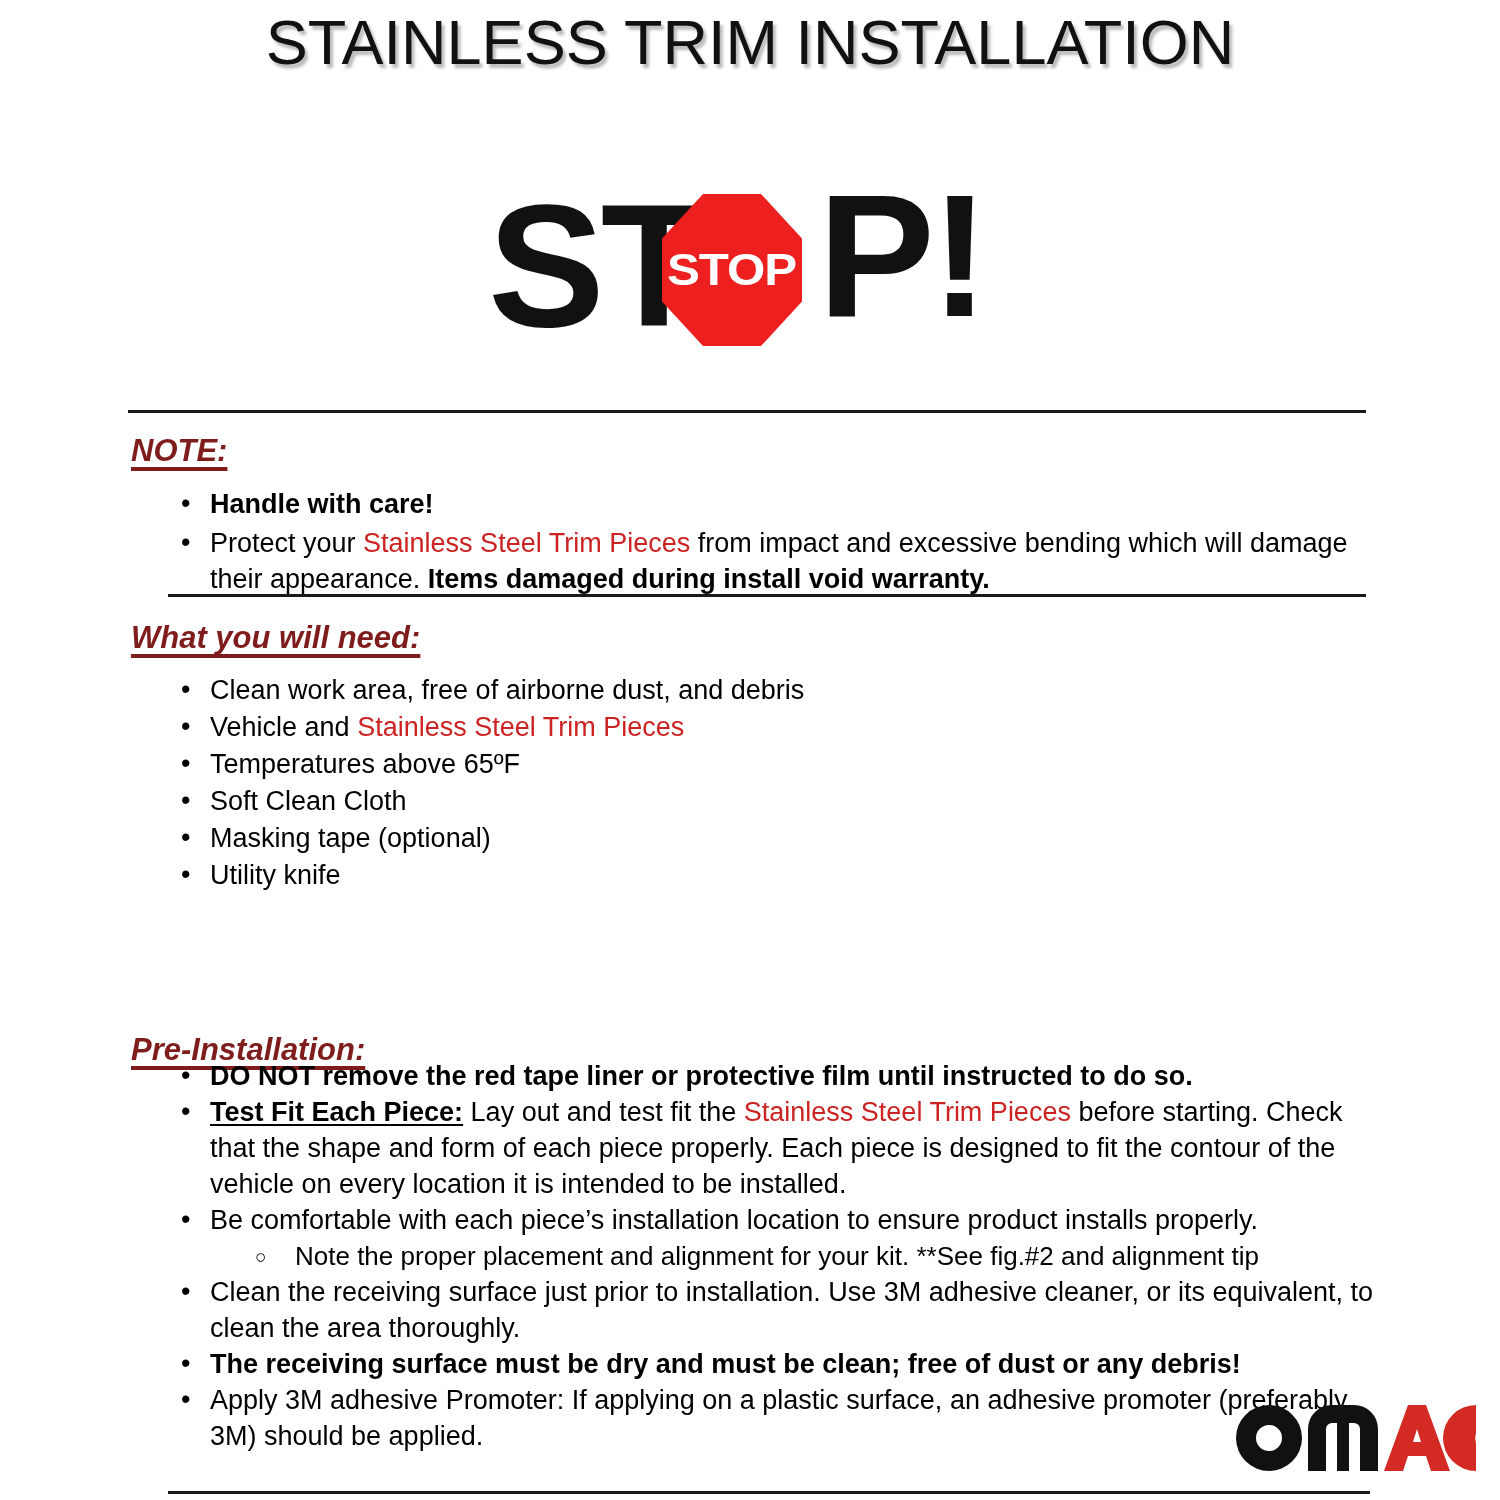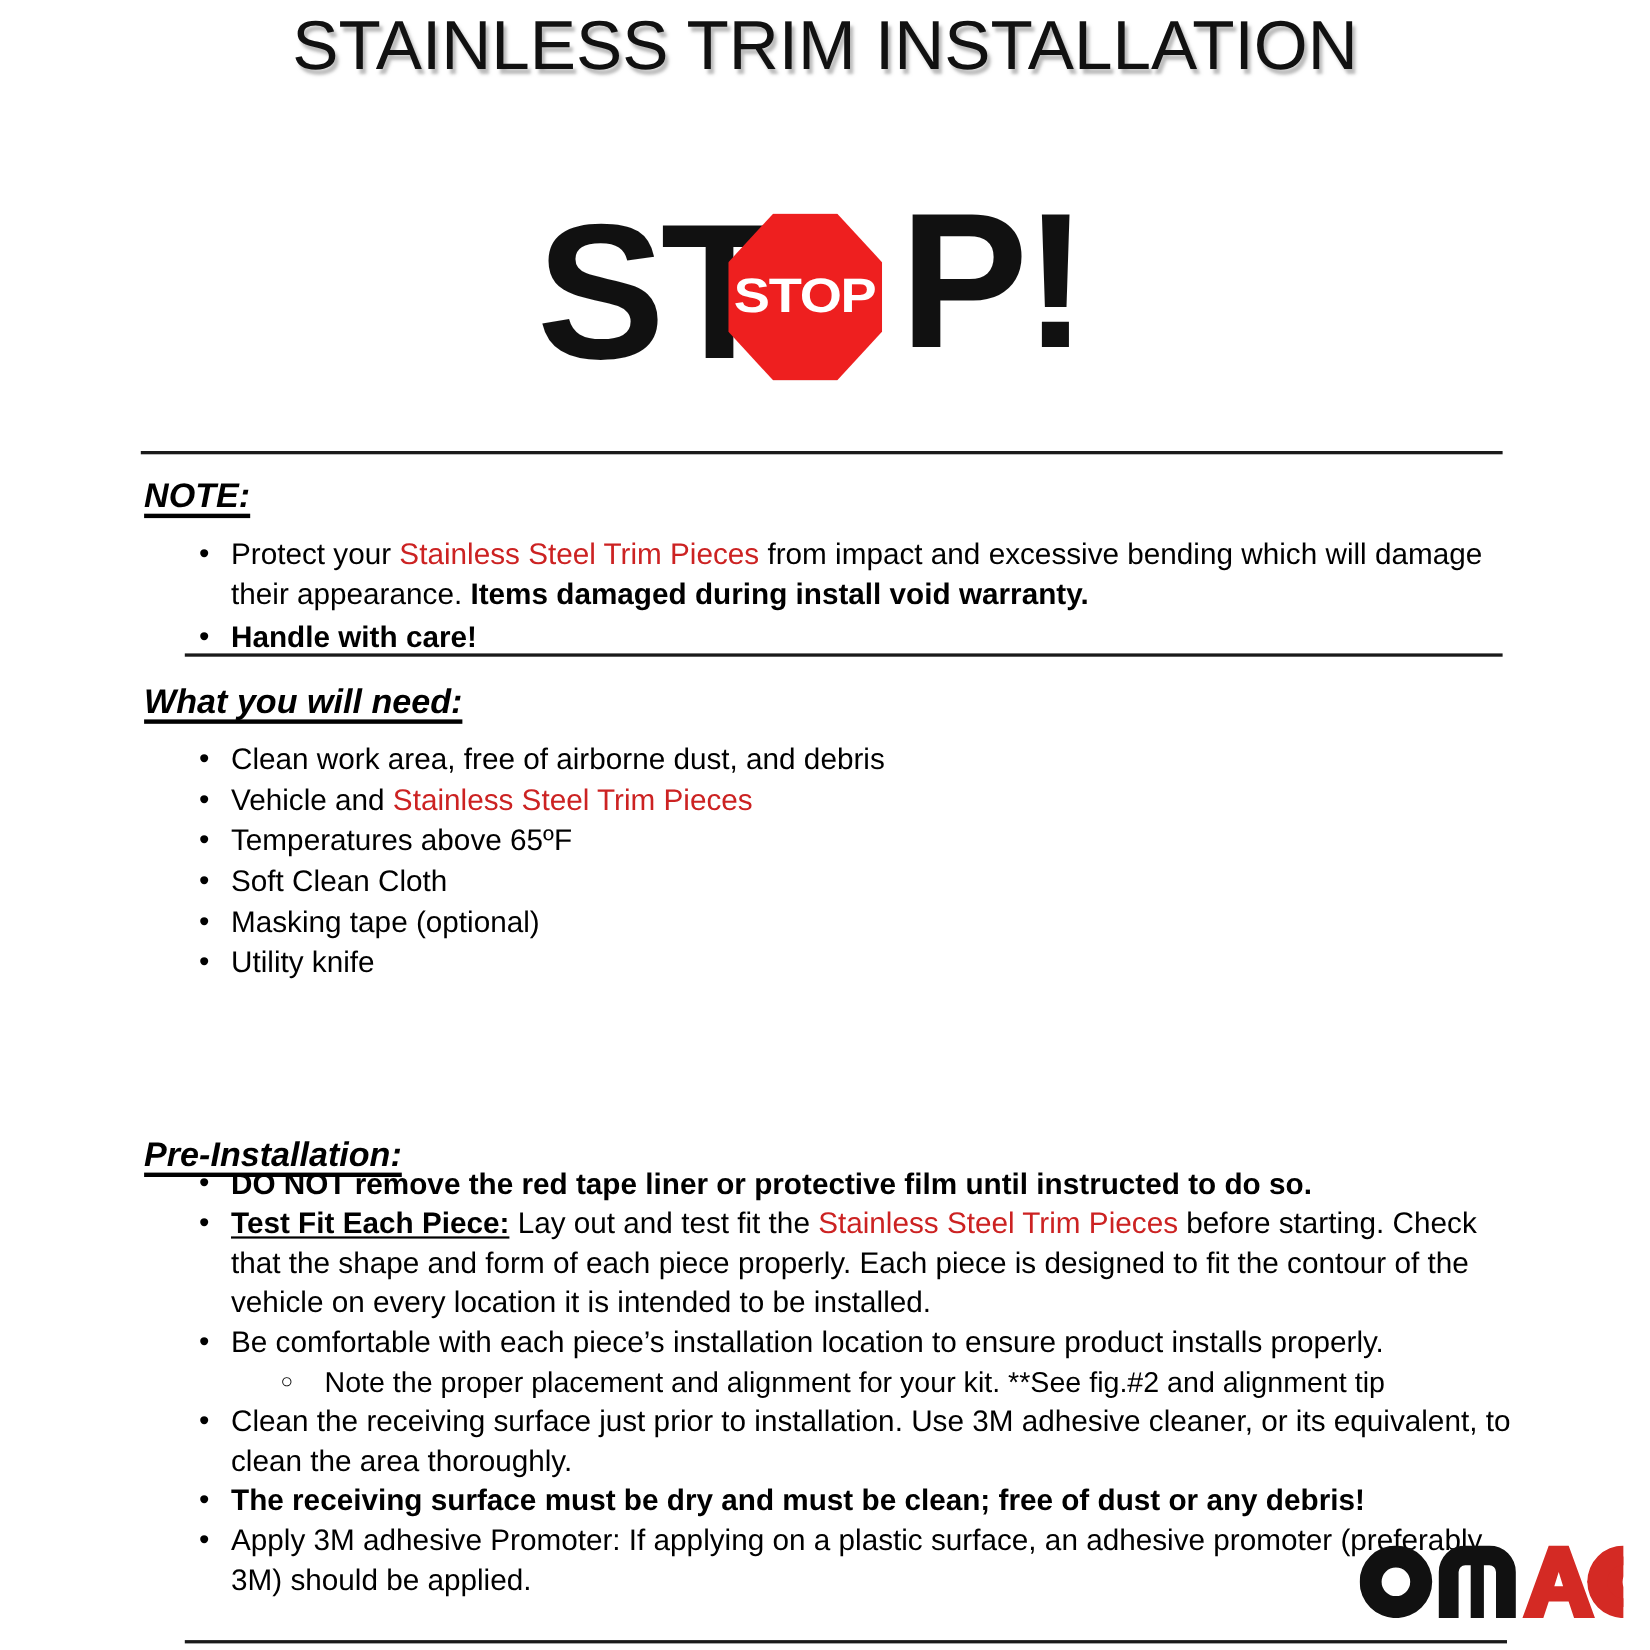--- a/index.html
+++ b/index.html
@@ -94,21 +94,21 @@
 
   
   .section-heading {
     position: absolute;
     font-size: 31px;
     font-weight: 700;
     font-style: italic;
     text-decoration: underline;
     text-decoration-thickness: 4px;
     text-underline-offset: 6px;
-    color: #000000;
+    color: #7f1d1d;
     white-space: nowrap;
   }
   .h-note      { left: 131px; top: 433px; }
   .h-need      { left: 131px; top: 620px; }
   .h-preinst   { left: 131px; top: 1004px; margin-top: 28px; }
 
   
   .blist {
     position: absolute;
     list-style: none;
@@ -180,24 +180,24 @@
     <span class="stop-letters stop-p">P!</span>
   </div>
 
   <div class="hr hr-top"></div>
   <div class="hr hr-note"></div>
   <div class="hr hr-bottom"></div>
 
   <div class="section-heading h-note">NOTE:</div>
   <ul class="blist list-note">
     <li>
+      <span class="b">Handle with care!</span>
+    </li>
+    <li>
       <span>Protect your </span><span class="red">Stainless Steel Trim Pieces</span><span> from impact and excessive bending which will damage their appearance. </span><span class="b">Items damaged during install void warranty.</span>
-    </li>
-    <li>
-      <span class="b">Handle with care!</span>
     </li>
   </ul>
 
   <div class="section-heading h-need">What you will need:</div>
   <ul class="blist list-need">
     <li>
       <span>Clean work area, free of airborne dust, and debris</span>
     </li>
     <li>
       <span>Vehicle and </span><span class="red">Stainless Steel Trim Pieces</span>

